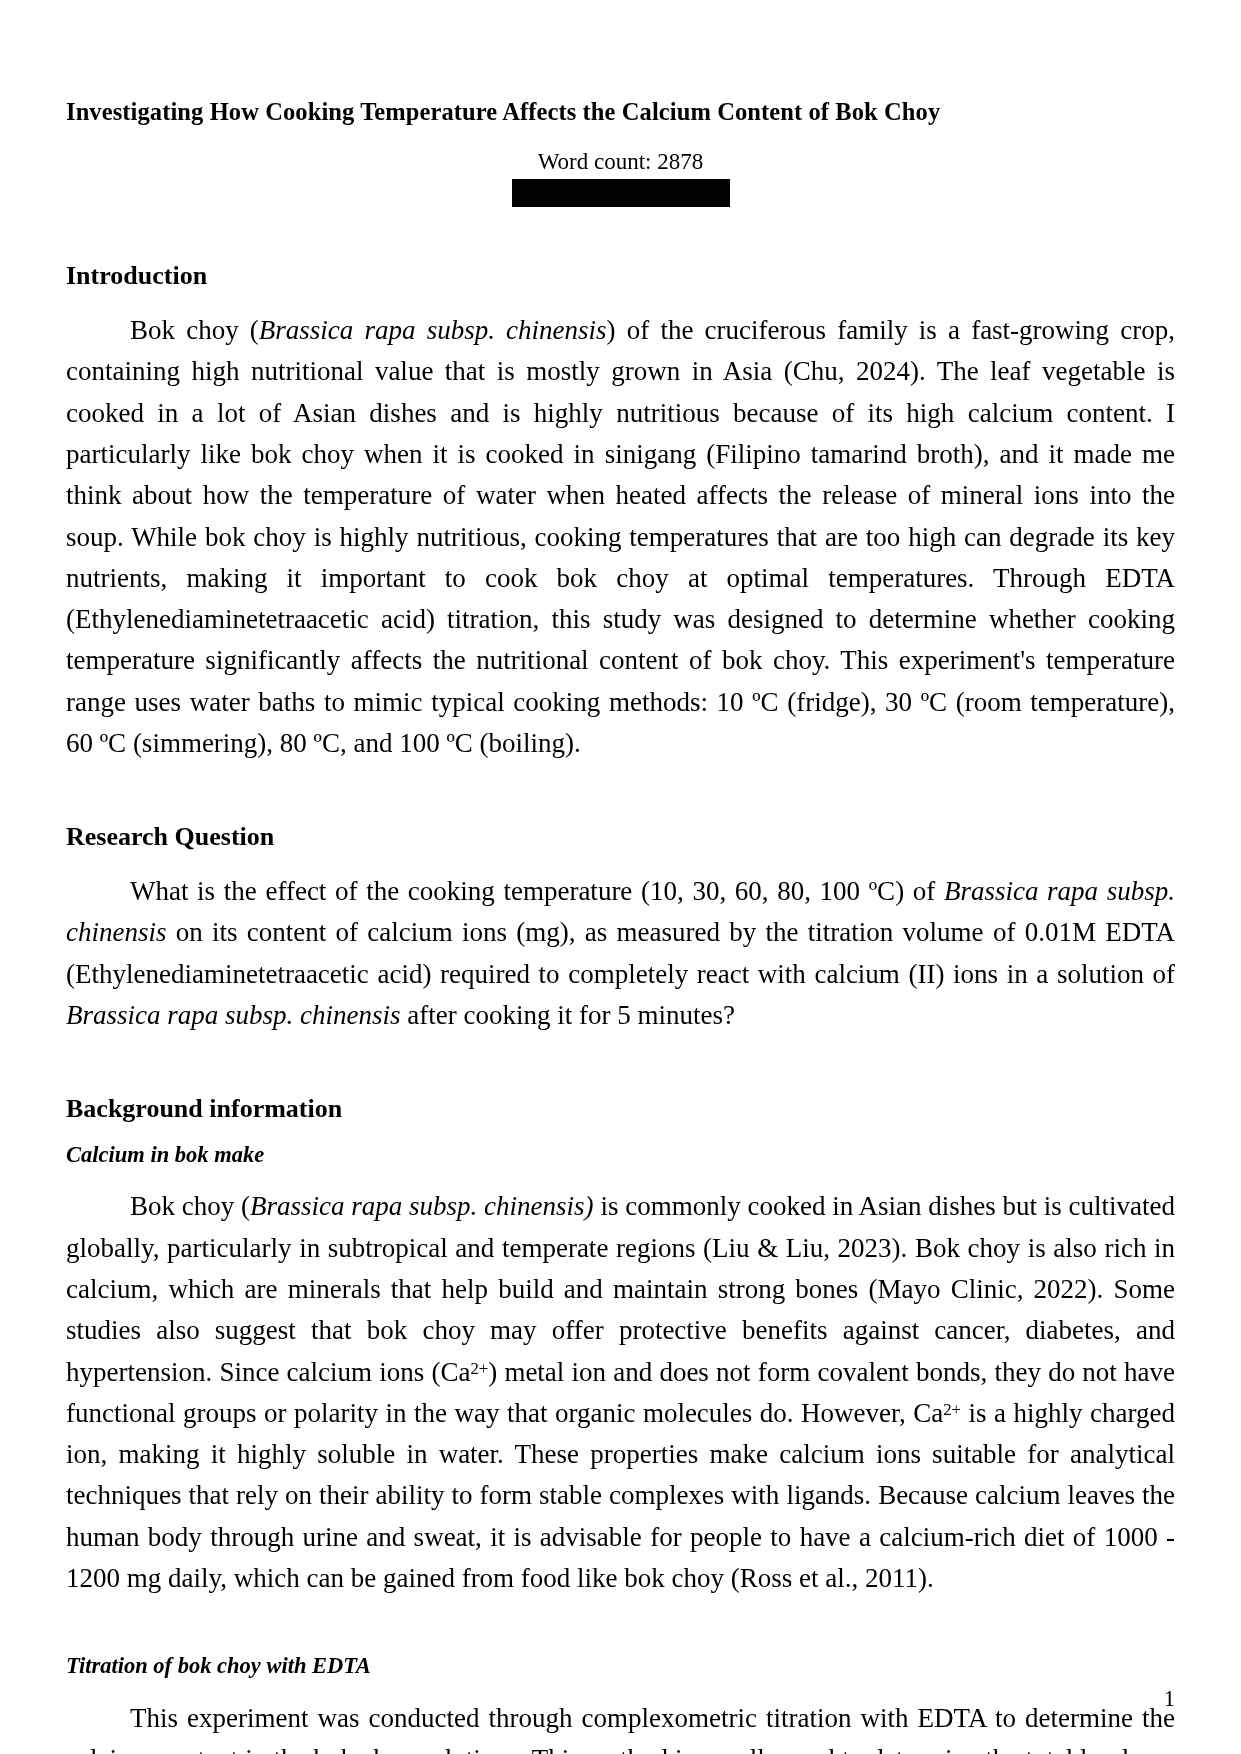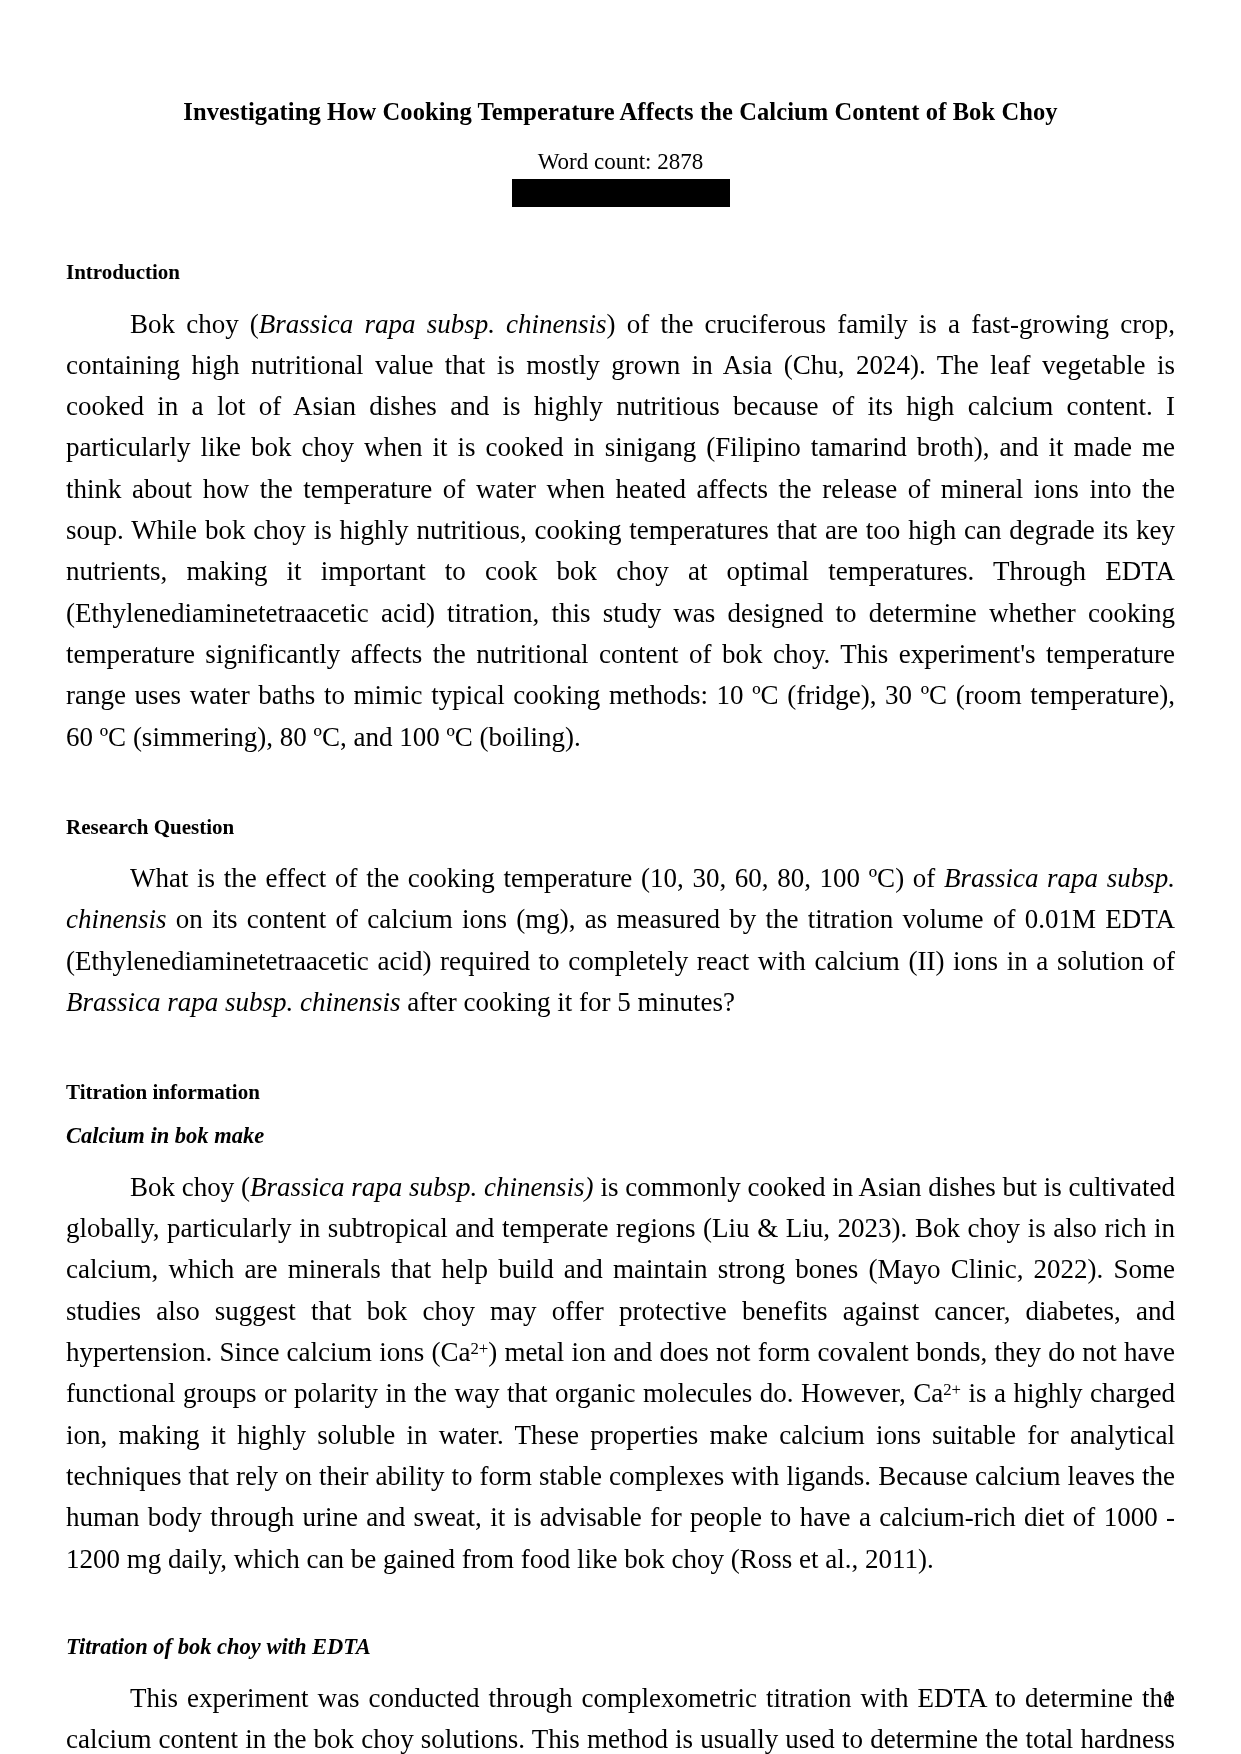--- a/index.html
+++ b/index.html
@@ -15,21 +15,21 @@
     position: relative;
     width: 1241px;
     height: 1754px;
     margin: 0 auto;
     background: #ffffff;
     box-sizing: border-box;
     padding: 96px 66px 40px 66px;
     overflow: hidden;
   }
   .doc-title {
-    text-align: center;
+    text-align: left;
     font-weight: bold;
     font-size: 24.5px;
     line-height: 1.28;
     margin: 0;
     letter-spacing: 0.1px;
   }
   .word-count {
     text-align: center;
     font-size: 23px;
     line-height: 1.3;
@@ -42,21 +42,21 @@
   }
   .redaction-bar {
     display: inline-block;
     width: 218px;
     height: 28px;
     background: #000000;
     vertical-align: top;
   }
   .section-heading {
     font-weight: bold;
-    font-size: 21px;
+    font-size: 26px;
     line-height: 1.3;
     margin: 0;
     text-align: left;
   }
   .sub-heading {
     font-weight: bold;
     font-style: italic;
     font-size: 22.5px;
     line-height: 1.3;
     margin: 0;
@@ -117,21 +117,21 @@
   <div class="sp-para-head"></div>
 
   <h2 class="section-heading">Research Question</h2>
 
   <div class="sp-head-para"></div>
 
   <p class="body-text"><span>What is the effect of the cooking temperature (10, 30, 60, 80, 100 ºC) of </span><i class="sp">Brassica rapa subsp. chinensis</i><span> on its content of calcium ions (</span><span class="mathit">mg</span><span>), as measured by the titration volume of 0.01M EDTA (Ethylenediaminetetraacetic acid) required to completely react with calcium (II) ions in a solution of </span><i class="sp">Brassica rapa subsp. chinensis</i><span> after cooking it for 5 minutes?</span></p>
 
   <div class="sp-para-head"></div>
 
-  <h2 class="section-heading">Titration information</h2>
+  <h2 class="section-heading">Background information</h2>
 
   <div class="sp-sub-para"></div>
 
   <h3 class="sub-heading">Calcium in bok make</h3>
 
   <div class="sp-head-para"></div>
 
   <p class="body-text"><span>Bok choy (</span><i class="sp">Brassica rapa subsp. chinensis)</i><span> is commonly cooked in Asian dishes but is cultivated globally, particularly in subtropical and temperate regions (Liu &amp; Liu, 2023). Bok choy is also rich in calcium, which are minerals that help build and maintain strong bones (Mayo Clinic, 2022). Some studies also suggest that bok choy may offer protective benefits against cancer, diabetes, and hypertension. Since calcium ions (Ca</span><sup class="ion">2+</sup><span>) metal ion and does not form covalent bonds, they do not have functional groups or polarity in the way that organic molecules do. However, Ca</span><sup class="ion">2+</sup><span> is a highly charged ion, making it highly soluble in water. These properties make calcium ions suitable for analytical techniques that rely on their ability to form stable complexes with ligands. Because calcium leaves the human body through urine and sweat, it is advisable for people to have a calcium-rich diet of 1000 - 1200 mg daily, which can be gained from food like bok choy (Ross et al., 2011).</span></p>
 
   <div class="sp-para-sub"></div>

